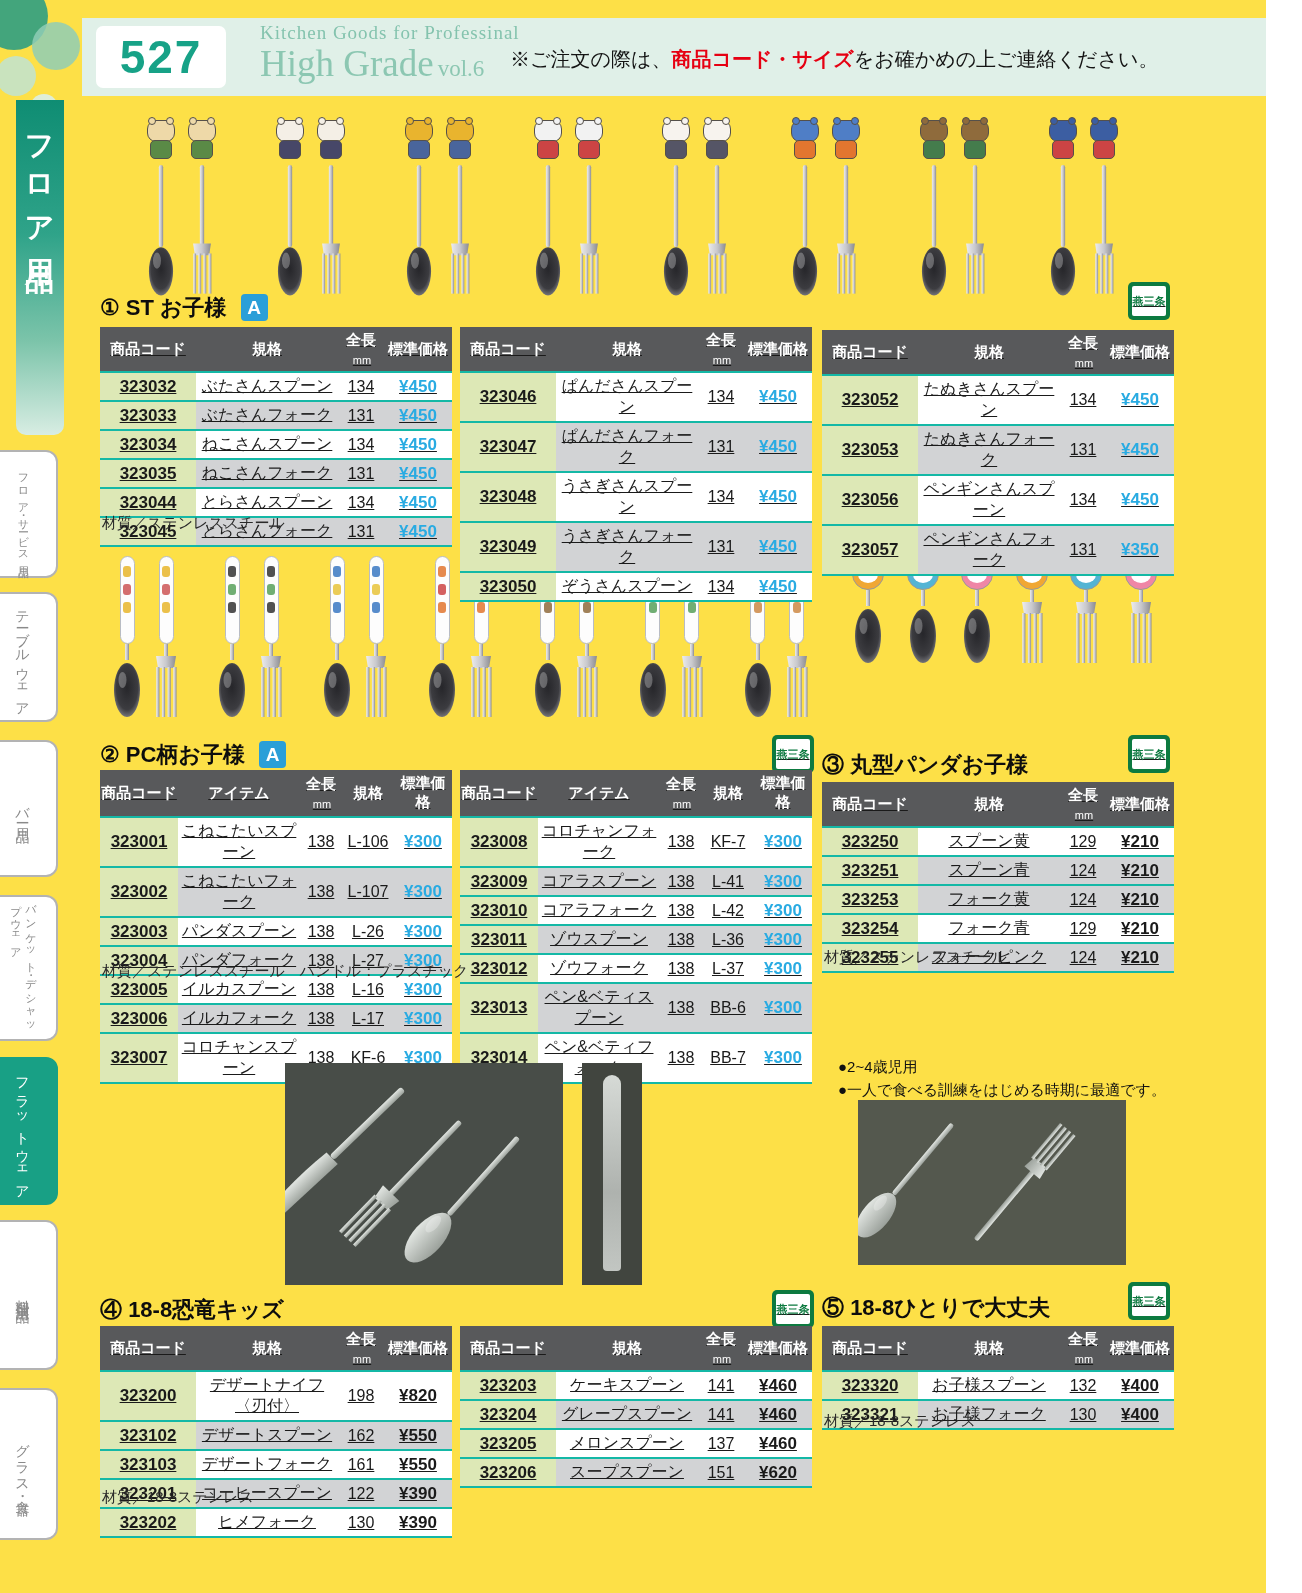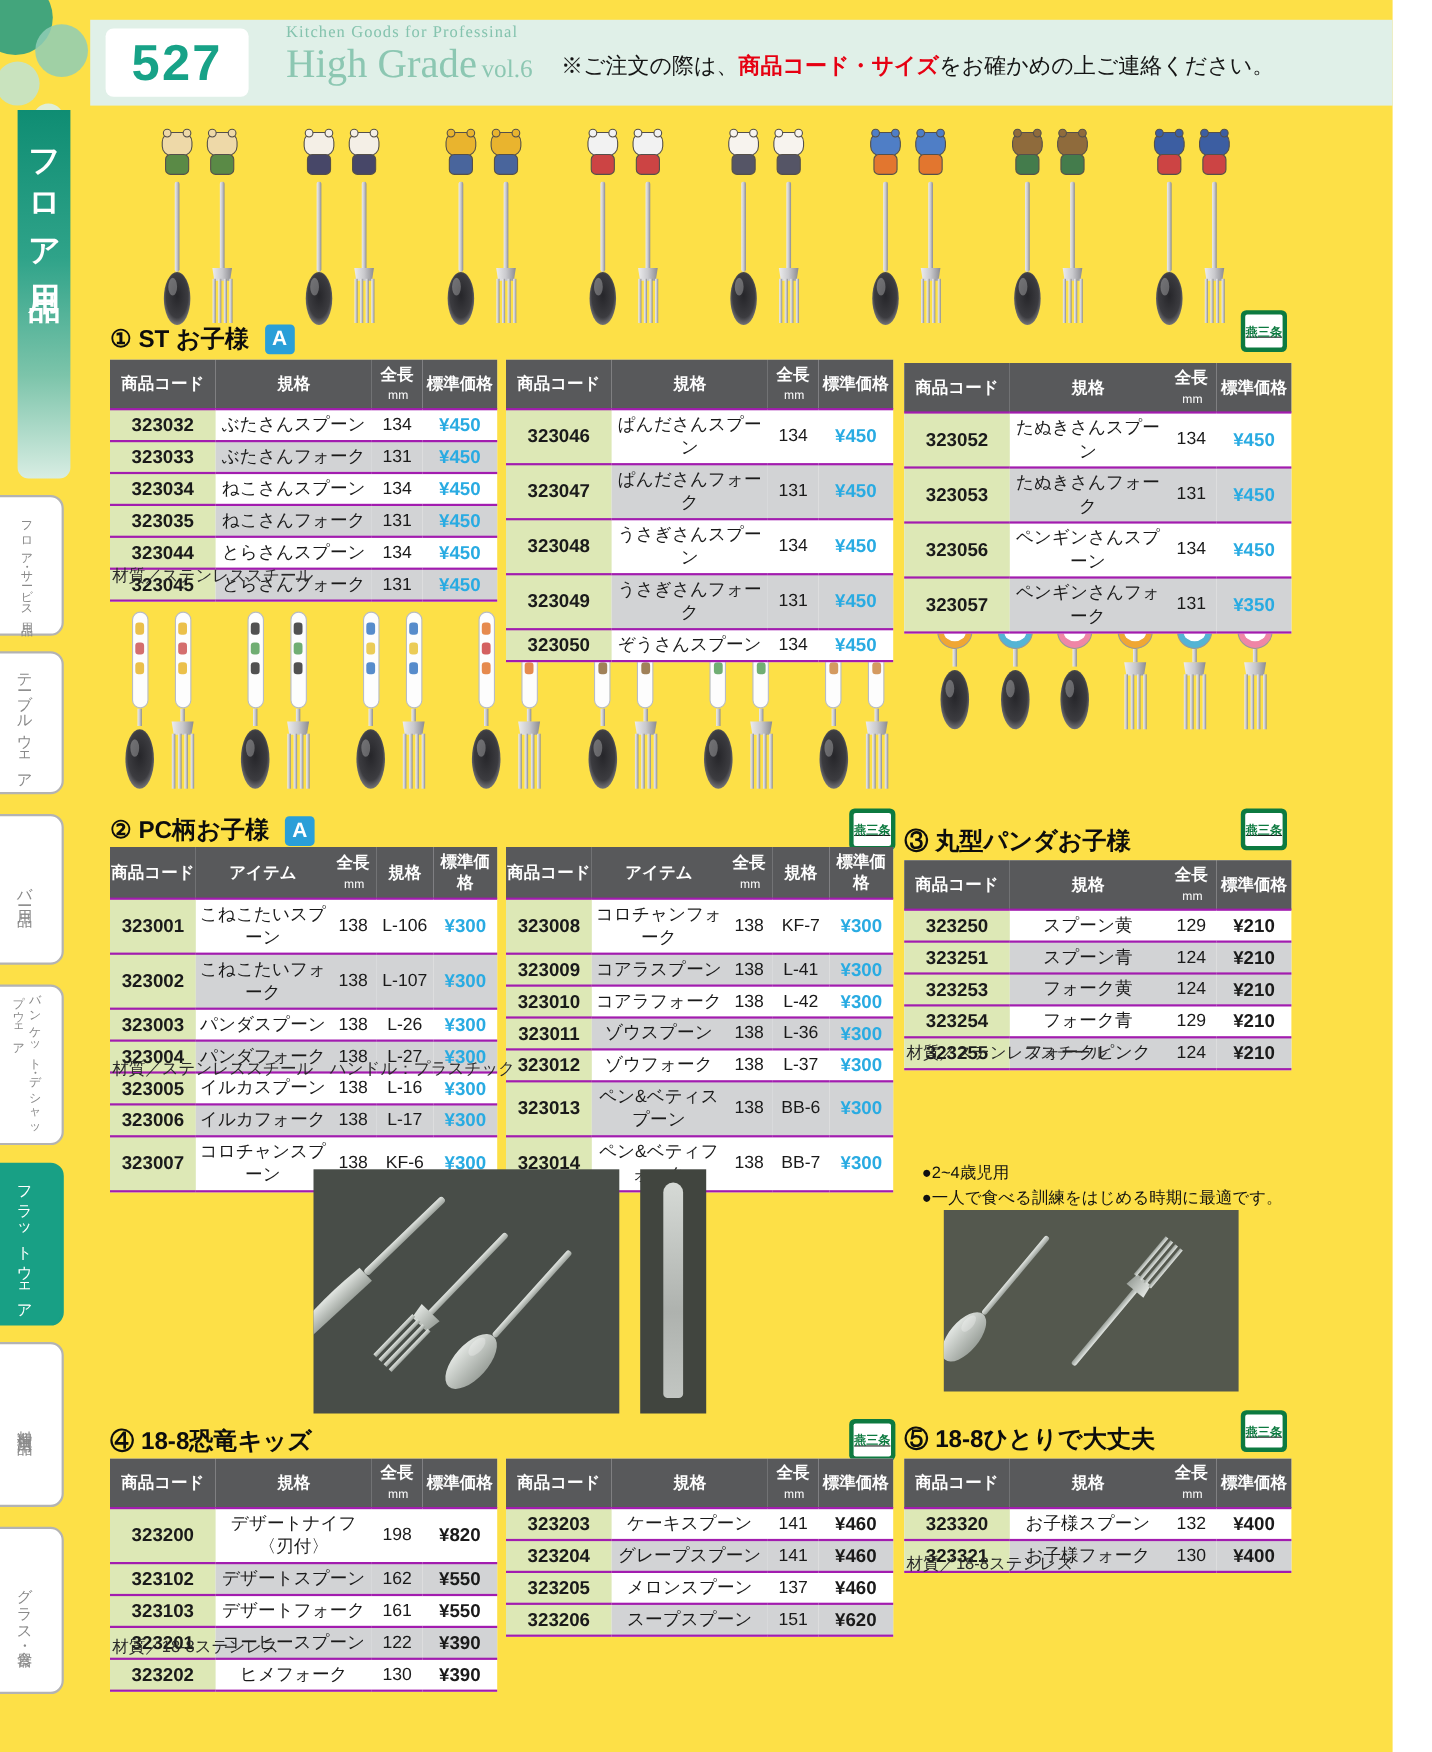--- a/index.html
+++ b/index.html
@@ -5,21 +5,21 @@
   html,body{margin:0;padding:0;background:#fff;}
   .page{position:relative;width:1266px;height:1593px;background:#fde047;
         font-family:"Liberation Sans",sans-serif;overflow:hidden;color:#1a1a1a;}
 
   
   .topbar{position:absolute;left:82px;top:18px;width:1220px;height:78px;background:#e0f0e8;}
   .pagenum-box{position:absolute;left:14px;top:8px;width:130px;height:62px;background:#fff;
                border-radius:7px;display:flex;align-items:center;justify-content:center;}
   .pagenum-box span{color:#17a287;font-size:46px;font-weight:bold;letter-spacing:2px;}
   .brand{position:absolute;left:178px;top:4px;font-family:"Liberation Serif",serif;color:#84c3ae;}
-  .tagline{font-size:15px;letter-spacing:1px;}
+  .tagline{font-size:19px;letter-spacing:1px;}
   .brandline{margin-top:-2px;}
   .brand-main{font-size:37px;color:#8cc7b2;}
   .brand-vol{font-size:23px;color:#8cc7b2;}
   .notice{position:absolute;left:428px;top:28px;font-size:20px;color:#141414;}
   .notice .red{color:#e60012;font-weight:bold;}
 
   .corner{position:absolute;left:0;top:0;}
 
   
   .side-banner{position:absolute;left:16px;top:100px;width:48px;height:335px;
@@ -39,21 +39,21 @@
   .sanjo{position:absolute;width:42px;height:38px;background:#0d7a40;border-radius:5px;
     display:flex;align-items:center;justify-content:center;text-decoration:underline;}
   .sanjo span{background:#fff;color:#0d7a40;font-size:11px;font-weight:bold;width:34px;height:30px;
     border-radius:2px;display:flex;align-items:center;justify-content:center;letter-spacing:0;}
 
   
   .ctable{position:absolute;border-collapse:collapse;table-layout:fixed;background:#fff;}
   .ctable th{background:#58595b;color:#fff;font-size:15px;font-weight:bold;padding:4px 0;}
   .ctable th small{font-size:11px;font-weight:normal;margin-left:2px;}
   .ctable td{font-size:16px;text-align:center;padding:3px 0;color:#1a1a1a;}
-  .ctable tr{border-bottom:2px solid #a21caf;}
+  .ctable tr{border-bottom:2px solid #14b8a6;text-decoration:underline;}
   .ctable td.code{background:#dde8b6;font-weight:bold;font-size:17px;}
   .ctable tr.alt td:not(.code){background:#d2d3d5;}
   .ctable td.price{font-weight:bold;font-size:17px;}
   .ctable.blue td.price{color:#29abe2;}
 
   .mat-note{position:absolute;font-size:15px;color:#2a2a2a;}
   .photo-notes{position:absolute;left:838px;top:1056px;font-size:15px;color:#111;line-height:1.5;}
 
   
   .prow{position:absolute;display:flex;justify-content:space-between;}

